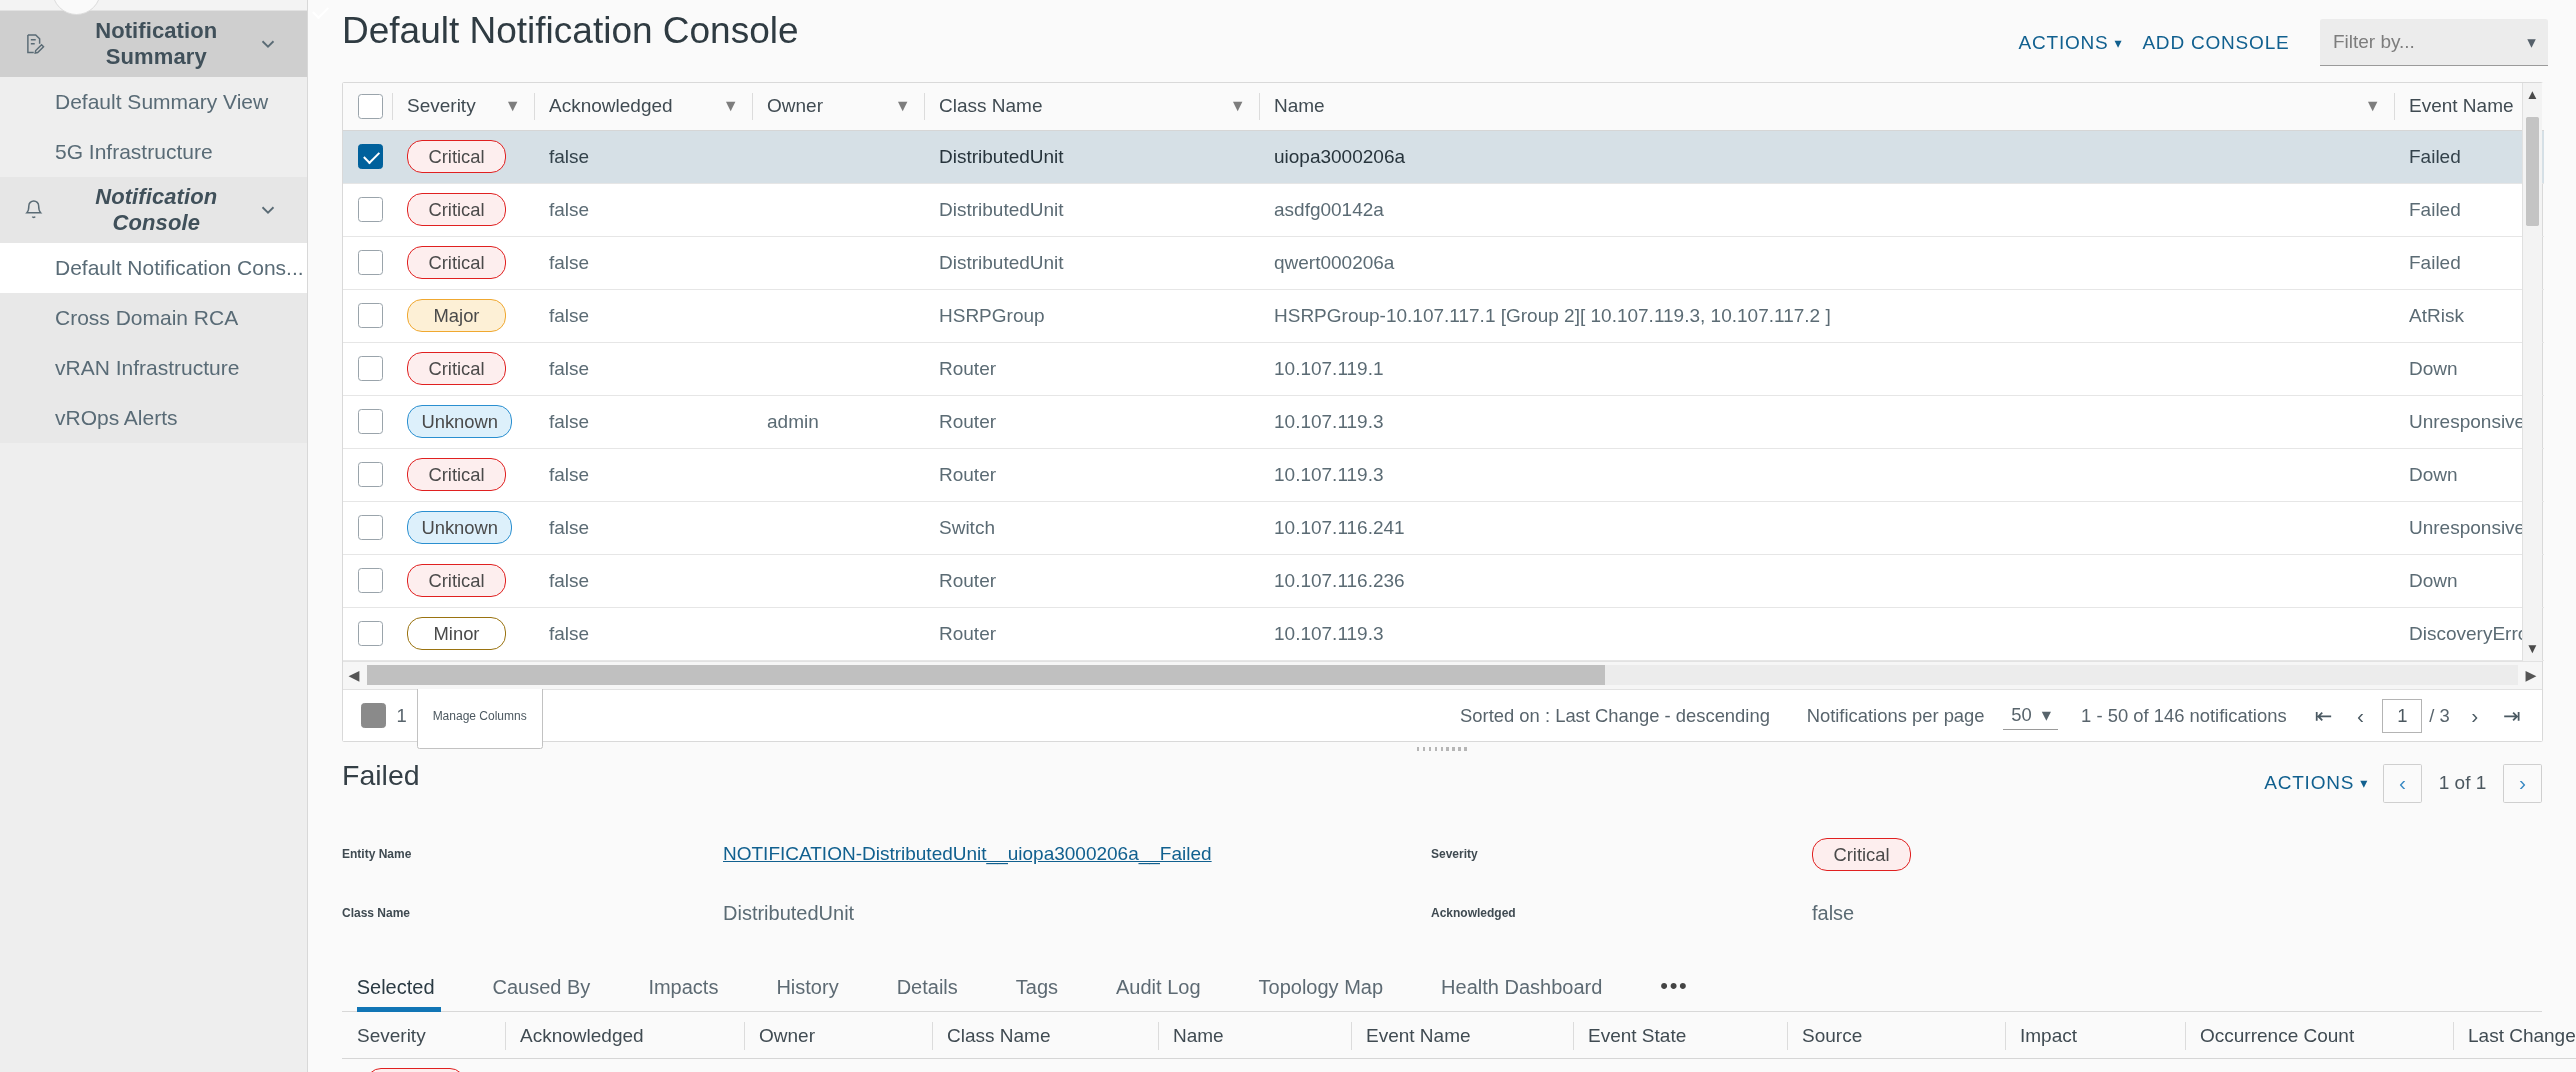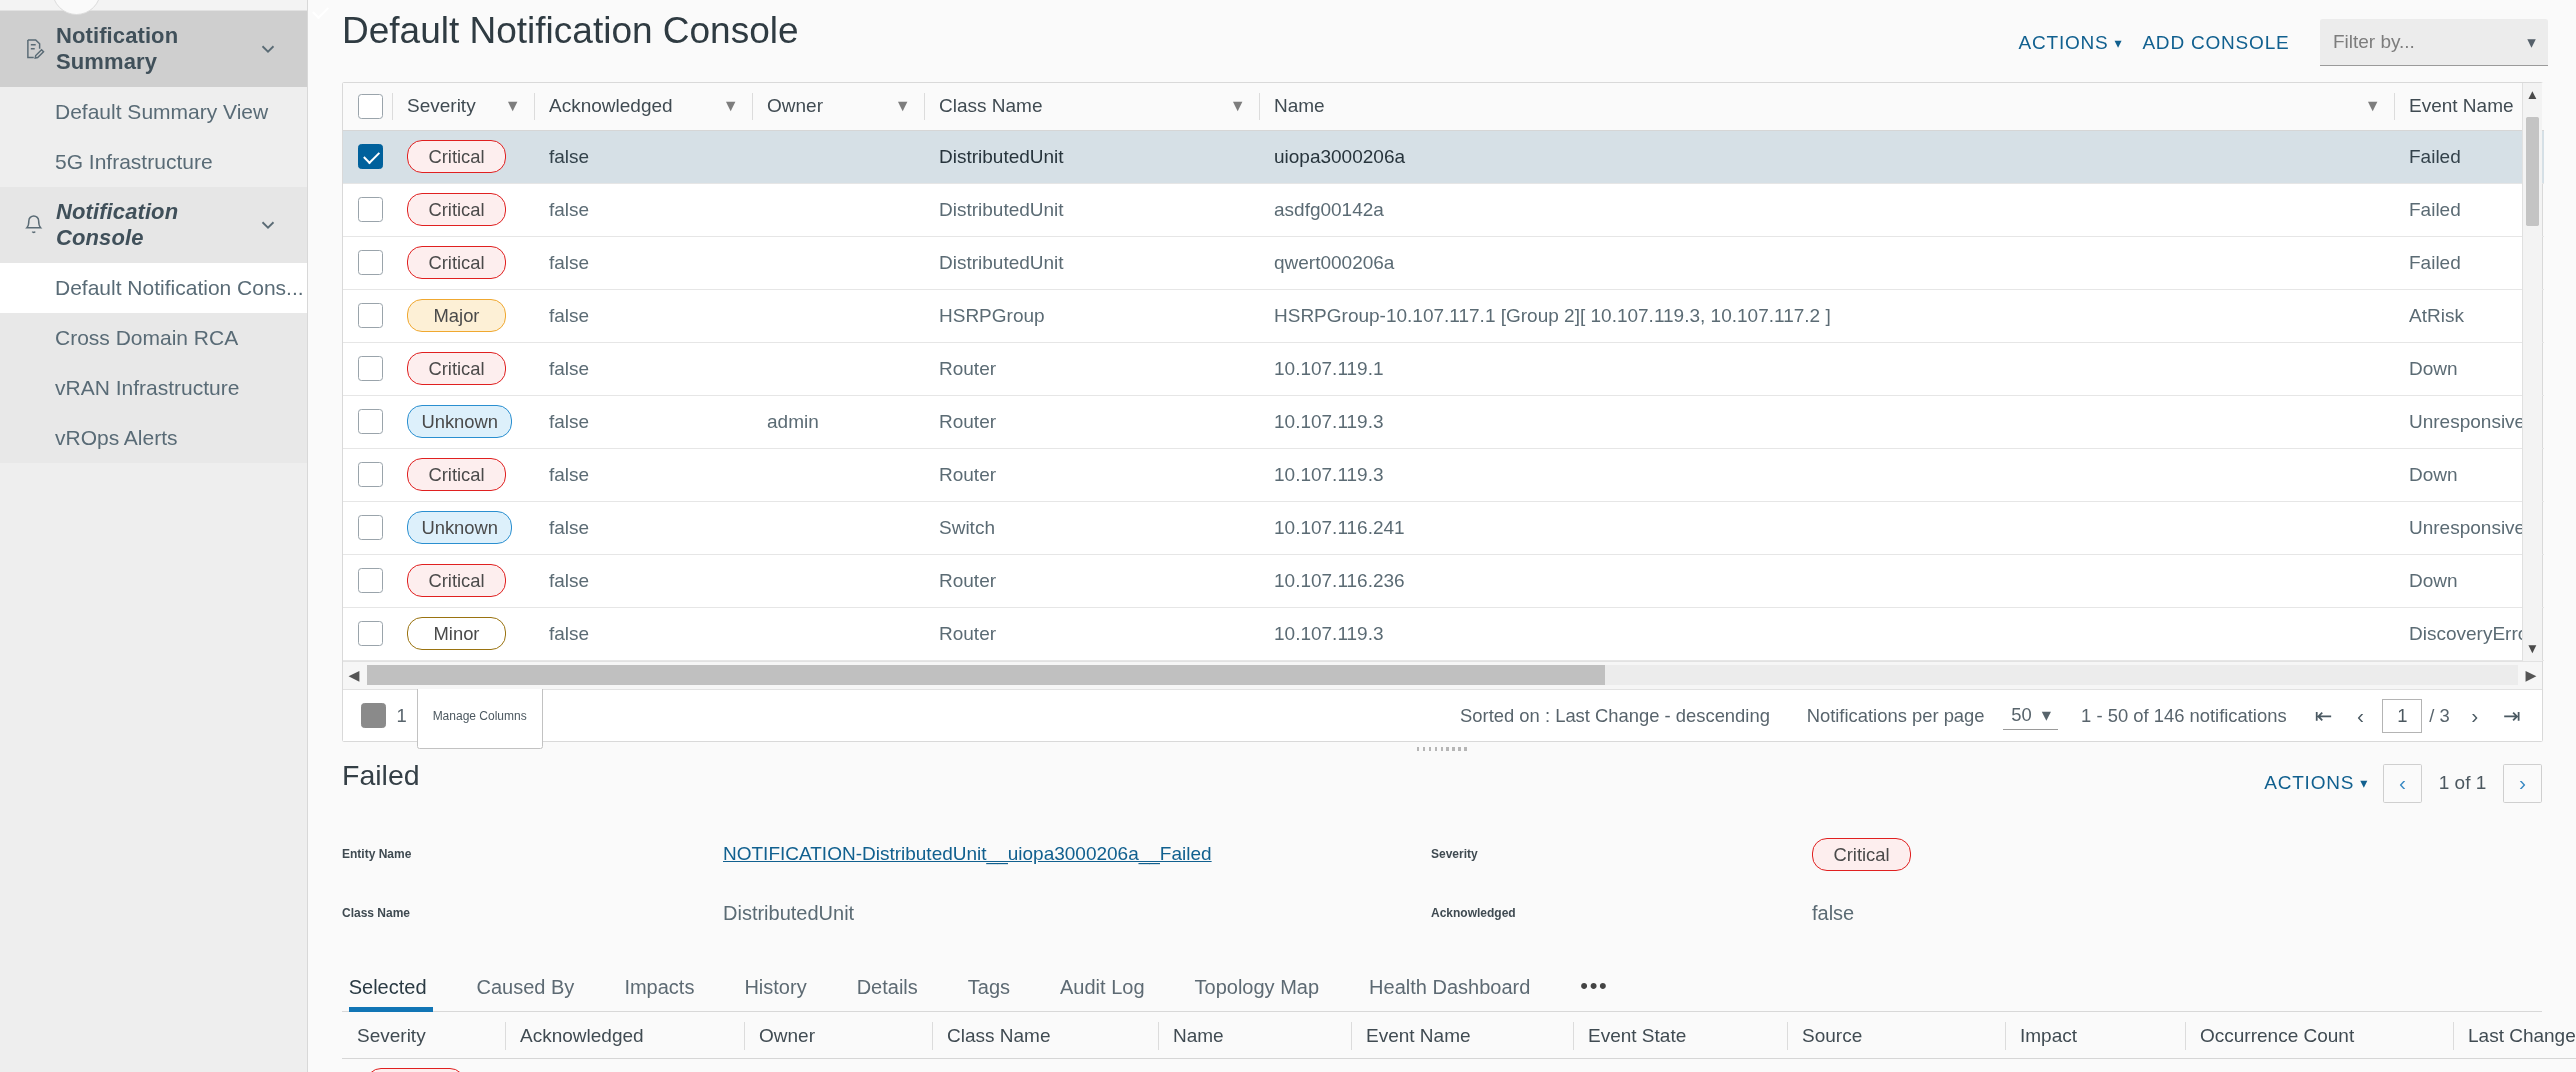--- a/index.html
+++ b/index.html
@@ -26,24 +26,25 @@
     border-bottom: 0.8px solid #e2e2e2;
     position: relative;
   }
   .sb-avatar {
     position: absolute; left: 52px; top: -34px;
     width: 49px; height: 49px; border-radius: 50%;
     background: #fafafa; border: 0.8px solid #dcdcdc;
   }
   .sb-group {
     display: flex; align-items: center;
-    height: 76px; padding: 0 28.5px 0 22px;
+    height: 66px; padding: 0 28.5px 0 22px;
     background: #cfcfcf;
     font-weight: bold; font-size: 22px; color: #40505a;
     letter-spacing: 0.1px;
+    text-align: center;
   }
   .sb-group.alt { background: #e6e6e6; font-style: italic; }
   .sb-group .gicon {
     width: 34px; min-width: 34px; display: flex;
     align-items: center; justify-content: flex-start;
     color: #5a6b75;
   }
   .sb-group .glabel { flex: 1; }
   .sb-group .gchev { color: #5a6b75; display:flex; align-items:center; }
   .sb-item {
@@ -266,21 +267,21 @@
   .dvalue { font-size: 20px; color: #5b6b74; height: 59px; display:flex; align-items:center; }
   .dlink { color: #11608f; text-decoration: underline; font-size: 19px; }
 
   
   .tabs {
     display: flex; align-items: flex-end; gap: 0;
     border-bottom: 0.8px solid #d8d8d8; margin-top: 22px;
   }
   .tab {
     font-size: 20px; color: #5d6a73; padding: 8.4px 25px 11.7px 25px;
-    position: relative; white-space: nowrap;
+    position: relative; white-space: nowrap; margin-left: 8px;
   }
   .tab:first-child { padding-left: 6.7px; }
   .tab.active { color: #2a3a43; }
   .tab.active::after {
     content: ""; position: absolute; left: 6.7px; right: 18.4px; bottom: -0.8px;
     height: 4.2px; background: #1175b5;
   }
   .tab.more { color:#444; letter-spacing:1.7px; font-size:22px; }
 
   table.subgrid { border-collapse: collapse; width: 100%; table-layout: fixed; margin-top: 1.7px; }

